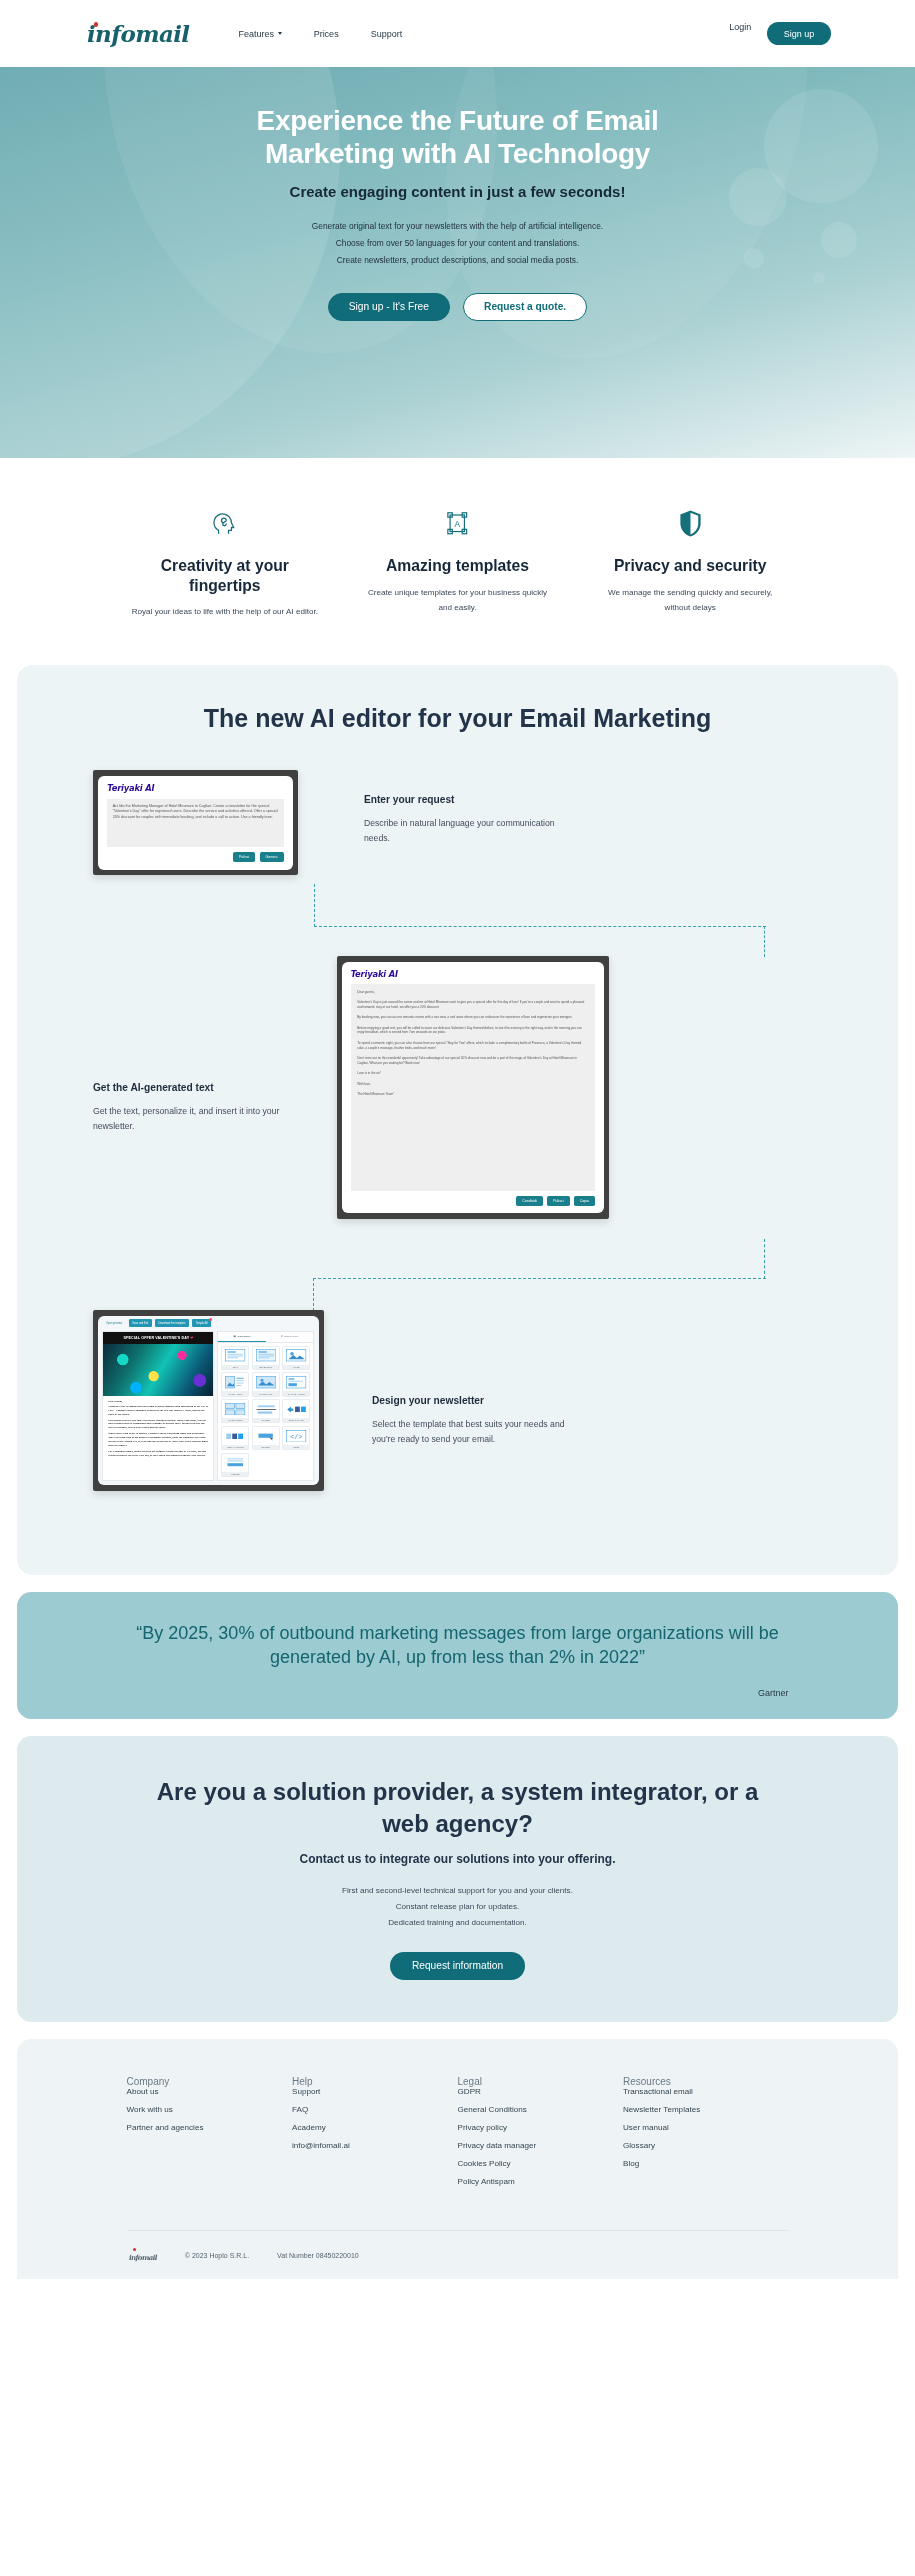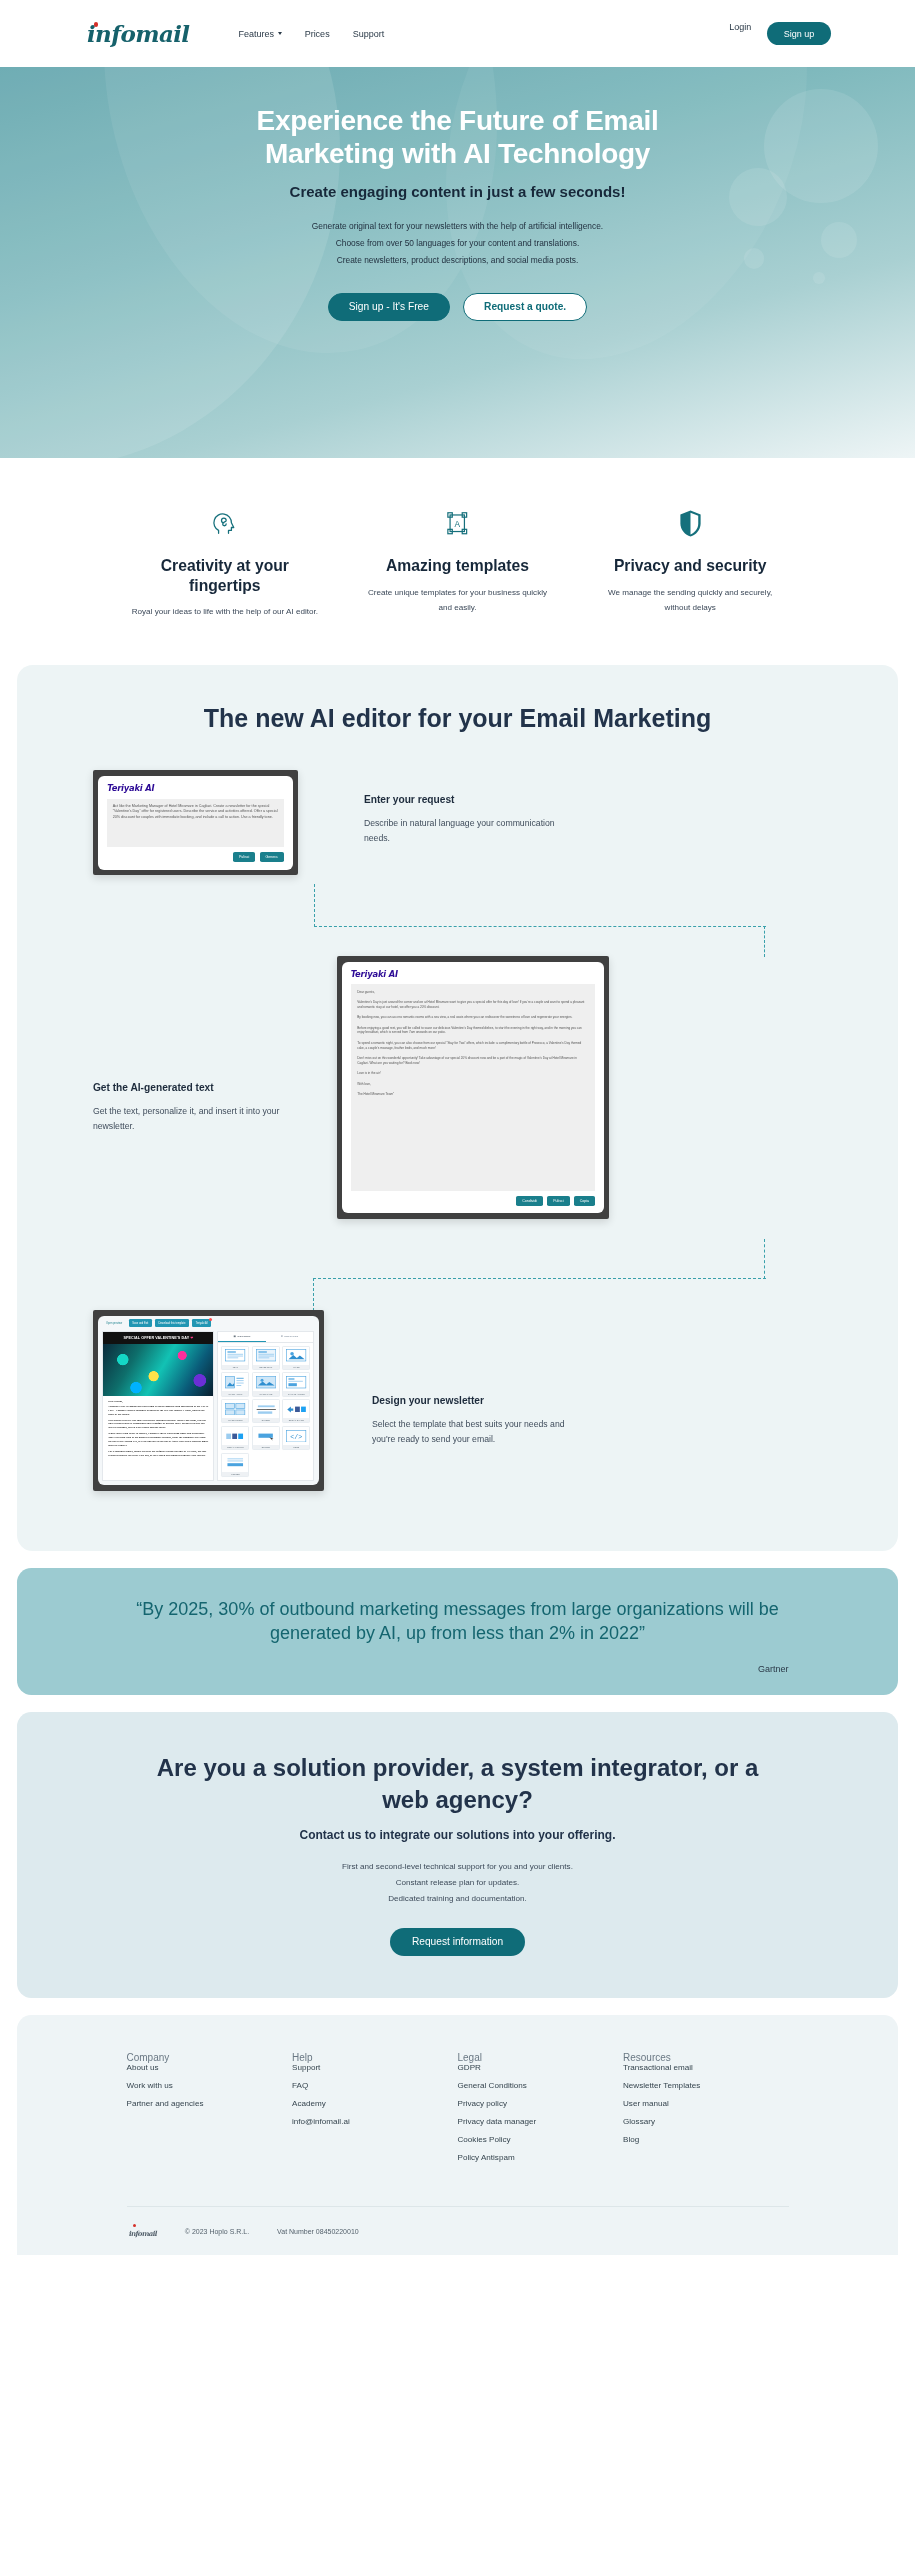--- a/index.html
+++ b/index.html
@@ -5,21 +5,21 @@
 <style>
   *{box-sizing:border-box;margin:0;padding:0}
   html,body{width:915px;background:#ffffff;font-family:"Liberation Sans","DejaVu Sans",sans-serif;color:#1f2d3d}
   body{width:915px;height:2576px;overflow:hidden;position:relative}
 
   
   .nav{height:67px;background:#fff;display:flex;align-items:center;padding:0 0 0 0;position:relative;z-index:5}
   .nav-inner{width:746px;margin:0 auto;display:flex;align-items:center}
   .logo{font-family:"DejaVu Serif",serif;font-style:italic;font-weight:700;font-size:23px;color:#16616b;letter-spacing:-0.6px;position:relative;padding-left:2.4px}
   .logo .dot{position:absolute;width:4.2px;height:4.2px;border-radius:50%;background:#d4312a;left:9.6px;top:2.4px}
-  .nav-links{display:flex;align-items:center;gap:23px;margin-left:49px}
+  .nav-links{display:flex;align-items:center;gap:32px;margin-left:49px}
   .nav-link{font-size:9px;color:#2b3a48;cursor:pointer;display:flex;align-items:center;gap:3.6px}
   .caret{width:0;height:0;border-left:2.4px solid transparent;border-right:2.4px solid transparent;border-top:3px solid #2b3a48;display:inline-block}
   .nav-right{margin-left:auto;display:flex;gap:16px}
   .login{font-size:9px;color:#2b3a48;cursor:pointer}
   .btn-signup{background:#0f6c78;color:#fff;border-radius:14.4px;padding:6.6px 16.3px;font-size:9px;border:none;cursor:pointer}
 
   
   .hero{height:391px;position:relative;overflow:hidden;
         background:linear-gradient(165deg,#5ea3ab 0%,#7fb9bd 35%,#a9d0d2 68%,#eef5f6 100%)}
   .hero .blobwrap{position:absolute;inset:0;overflow:hidden}
@@ -35,21 +35,21 @@
 
   
   .features{background:#fff;padding:47px 0 45px}
   .features-inner{width:698px;margin:0 auto;display:flex;gap:0}
   .feature{flex:1;text-align:center;padding:0 21.7px}
   .feature .ficon{height:37px;display:flex;align-items:center;justify-content:center;margin-bottom:14.4px}
   .feature h3{font-size:15.7px;color:#17283a;font-weight:700;line-height:1.25}
   .feature p{font-size:8.1px;color:#3b4858;line-height:1.85;margin-top:9.6px}
 
   
-  .editor-sec{background:#edf4f5;border-radius:15.7px;margin:0 17px;padding:37px 0 42px}
+  .editor-sec{background:#edf4f5;border-radius:15.7px;margin:0 17px;padding:37px 0 66px}
   .editor-sec h2{text-align:center;font-size:25px;line-height:1.28;color:#22334a;font-weight:700;width:614px;margin:0 auto}
 
   .step{width:746px;margin:0 auto;display:flex;align-items:flex-start;position:relative}
   .step-txt h4{font-size:10.2px;color:#1d2b3c;font-weight:700}
   .step-txt p{font-size:8.7px;color:#404d5c;line-height:1.7;margin-top:10.8px}
 
   
   .frame{background:#404040;border-radius:2px;padding:5.4px;box-shadow:0 3px 8.4px rgba(0,0,0,.14)}
   .frame-in{background:#fff;border-radius:6px;overflow:hidden}
 

